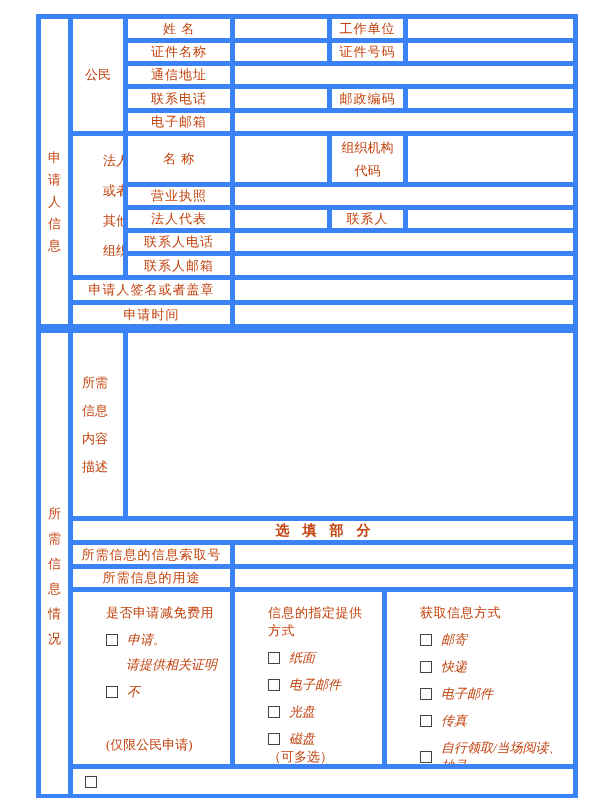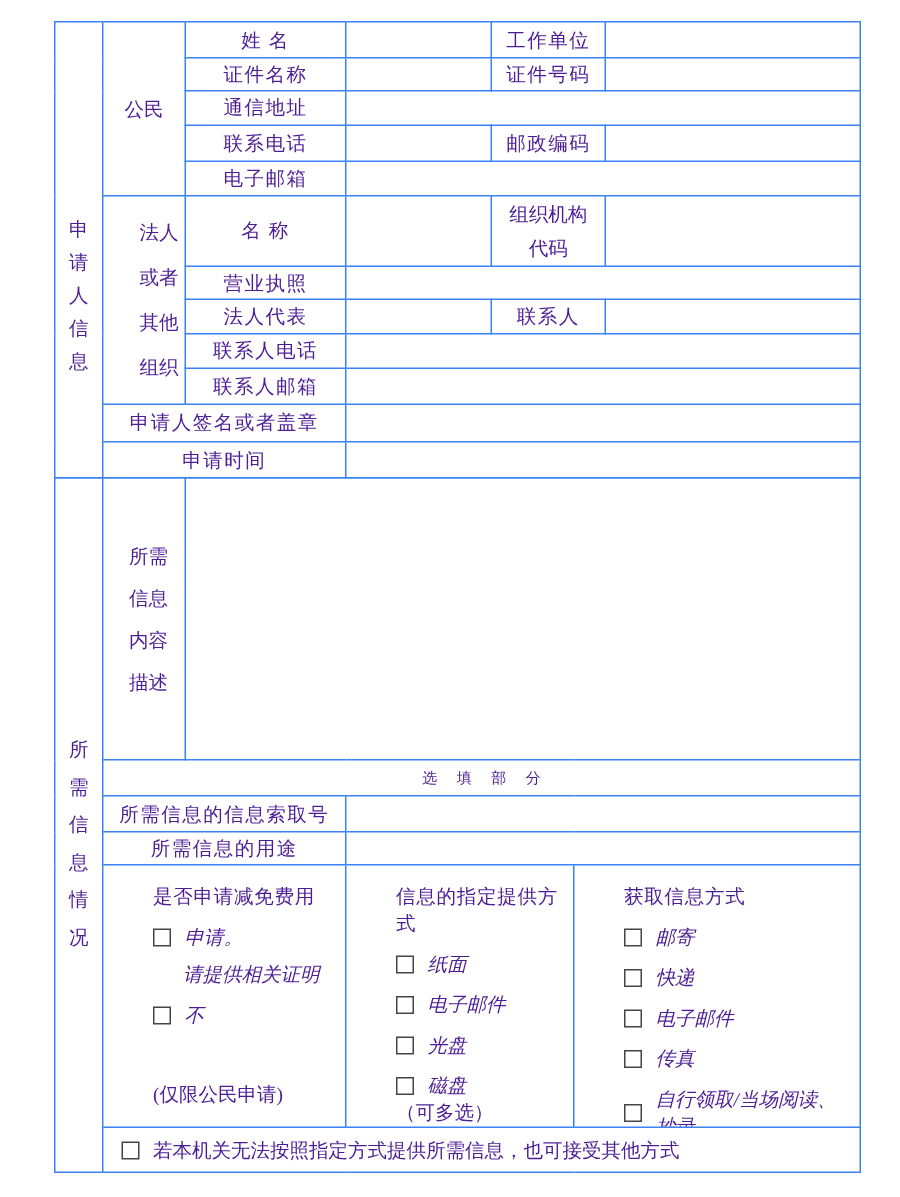--- a/index.html
+++ b/index.html
@@ -10,34 +10,34 @@
     font-family:"Liberation Serif","DejaVu Serif",serif;
     color:#222222;
   }
   .formwrap { position:absolute; left:36px; top:14px; width:537px; }
   table.t {
     border-collapse:collapse;
     table-layout:fixed;
     width:537px;
   }
   table.t.bottom { margin-top:-1px; }
-  td { border:1px solid #3b82f6; padding:0; font-size:13px; color:#4c1d95; overflow:hidden; }
+  td { border:5px solid #3b82f6; padding:0; font-size:13px; color:#c2410c; overflow:hidden; }
   .lbl { text-align:center; vertical-align:middle; letter-spacing:1px; }
   .val { background:#fff; }
   .vtitle { text-align:center; vertical-align:middle; }
   .vspan1 { display:inline-block; width:15px; word-break:break-all; line-height:22px; text-align:center; }
   .vspan1b { display:inline-block; width:15px; word-break:break-all; line-height:25px; text-align:center; }
-  .vspan2 { display:inline-block; width:32px; word-break:break-all; line-height:30px; text-align:left; letter-spacing:0;margin-left:24px; }
-  .vspan2d { display:inline-block; width:32px; word-break:break-all; line-height:28px; text-align:right; letter-spacing:0; }
+  .vspan2 { display:inline-block; width:32px; word-break:break-all; line-height:30px; text-align:right; letter-spacing:0;margin-left:24px; }
+  .vspan2d { display:inline-block; width:32px; word-break:break-all; line-height:28px; text-align:left; letter-spacing:0; }
   .wrap4 { display:inline-block; width:58px; word-break:break-all; line-height:23px; text-align:center; letter-spacing:0; }
   .pt-app { padding-top:60px; }
   .pt-req { padding-top:24px; }
   .opthead {
     text-align:center; vertical-align:middle;
-    font-weight:normal; font-size:10px;
+    font-weight:bold; font-size:14px;
     letter-spacing:13px; text-indent:13px;
   }
   .cbcell { vertical-align:top;padding-left:23px; }
   .cbwrap {
     display:flex; flex-direction:column;
     height:150px;
     padding:12px 8px 10px 10px;
   }
   .cbtitle { font-size:13px; letter-spacing:0.5px; }
   .cbrow { display:flex; align-items:center; margin-top:9px;font-style:italic; }
@@ -220,21 +220,20 @@
               <span>自行领取/当场阅读、抄录</span>
             </div>
             <div class="cbnote">（可多选）</div>
           </div>
         </td>
       </tr>
       <tr style="height:30px">
         <td class="fallback" colspan="4">
           <div class="fbrow">
             <span class="cb"></span>
-            <span>若本机关无法按照指定方式提供所需信息，也可接受其他方式</span>
           </div>
         </td>
       </tr>
     </tbody>
       </table>
 
   </div>
 </div>
 
 </body></html>

